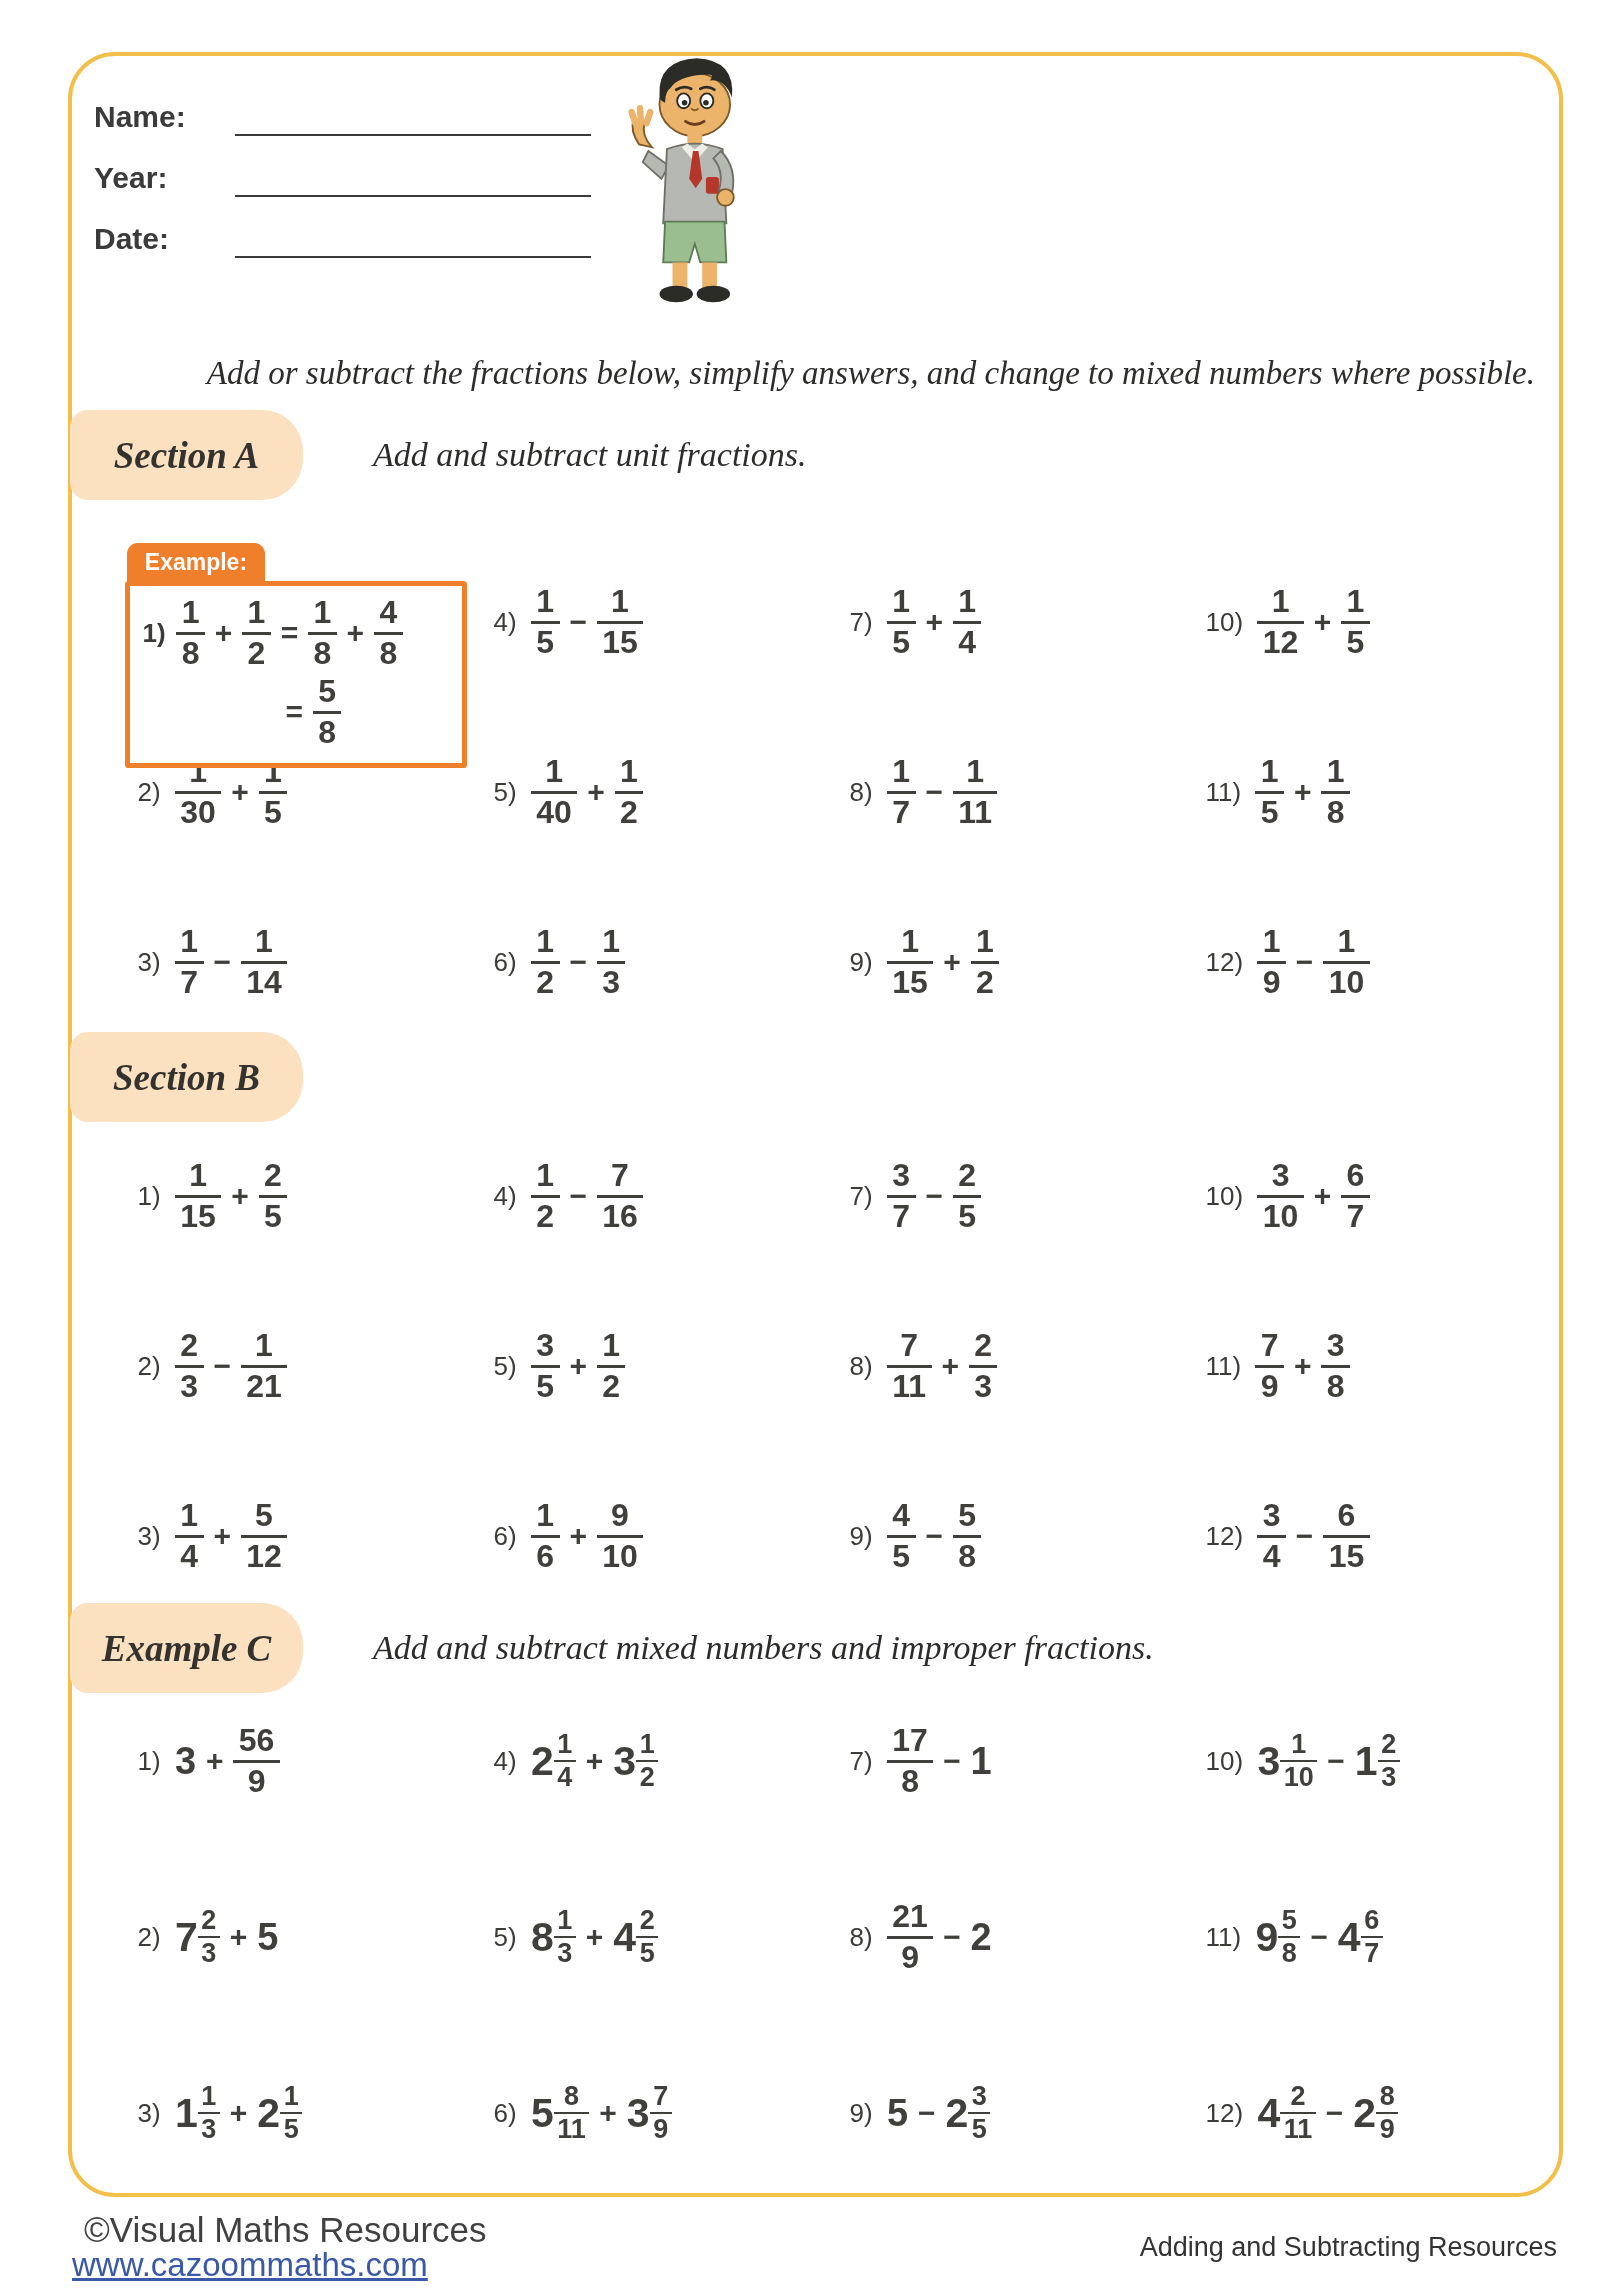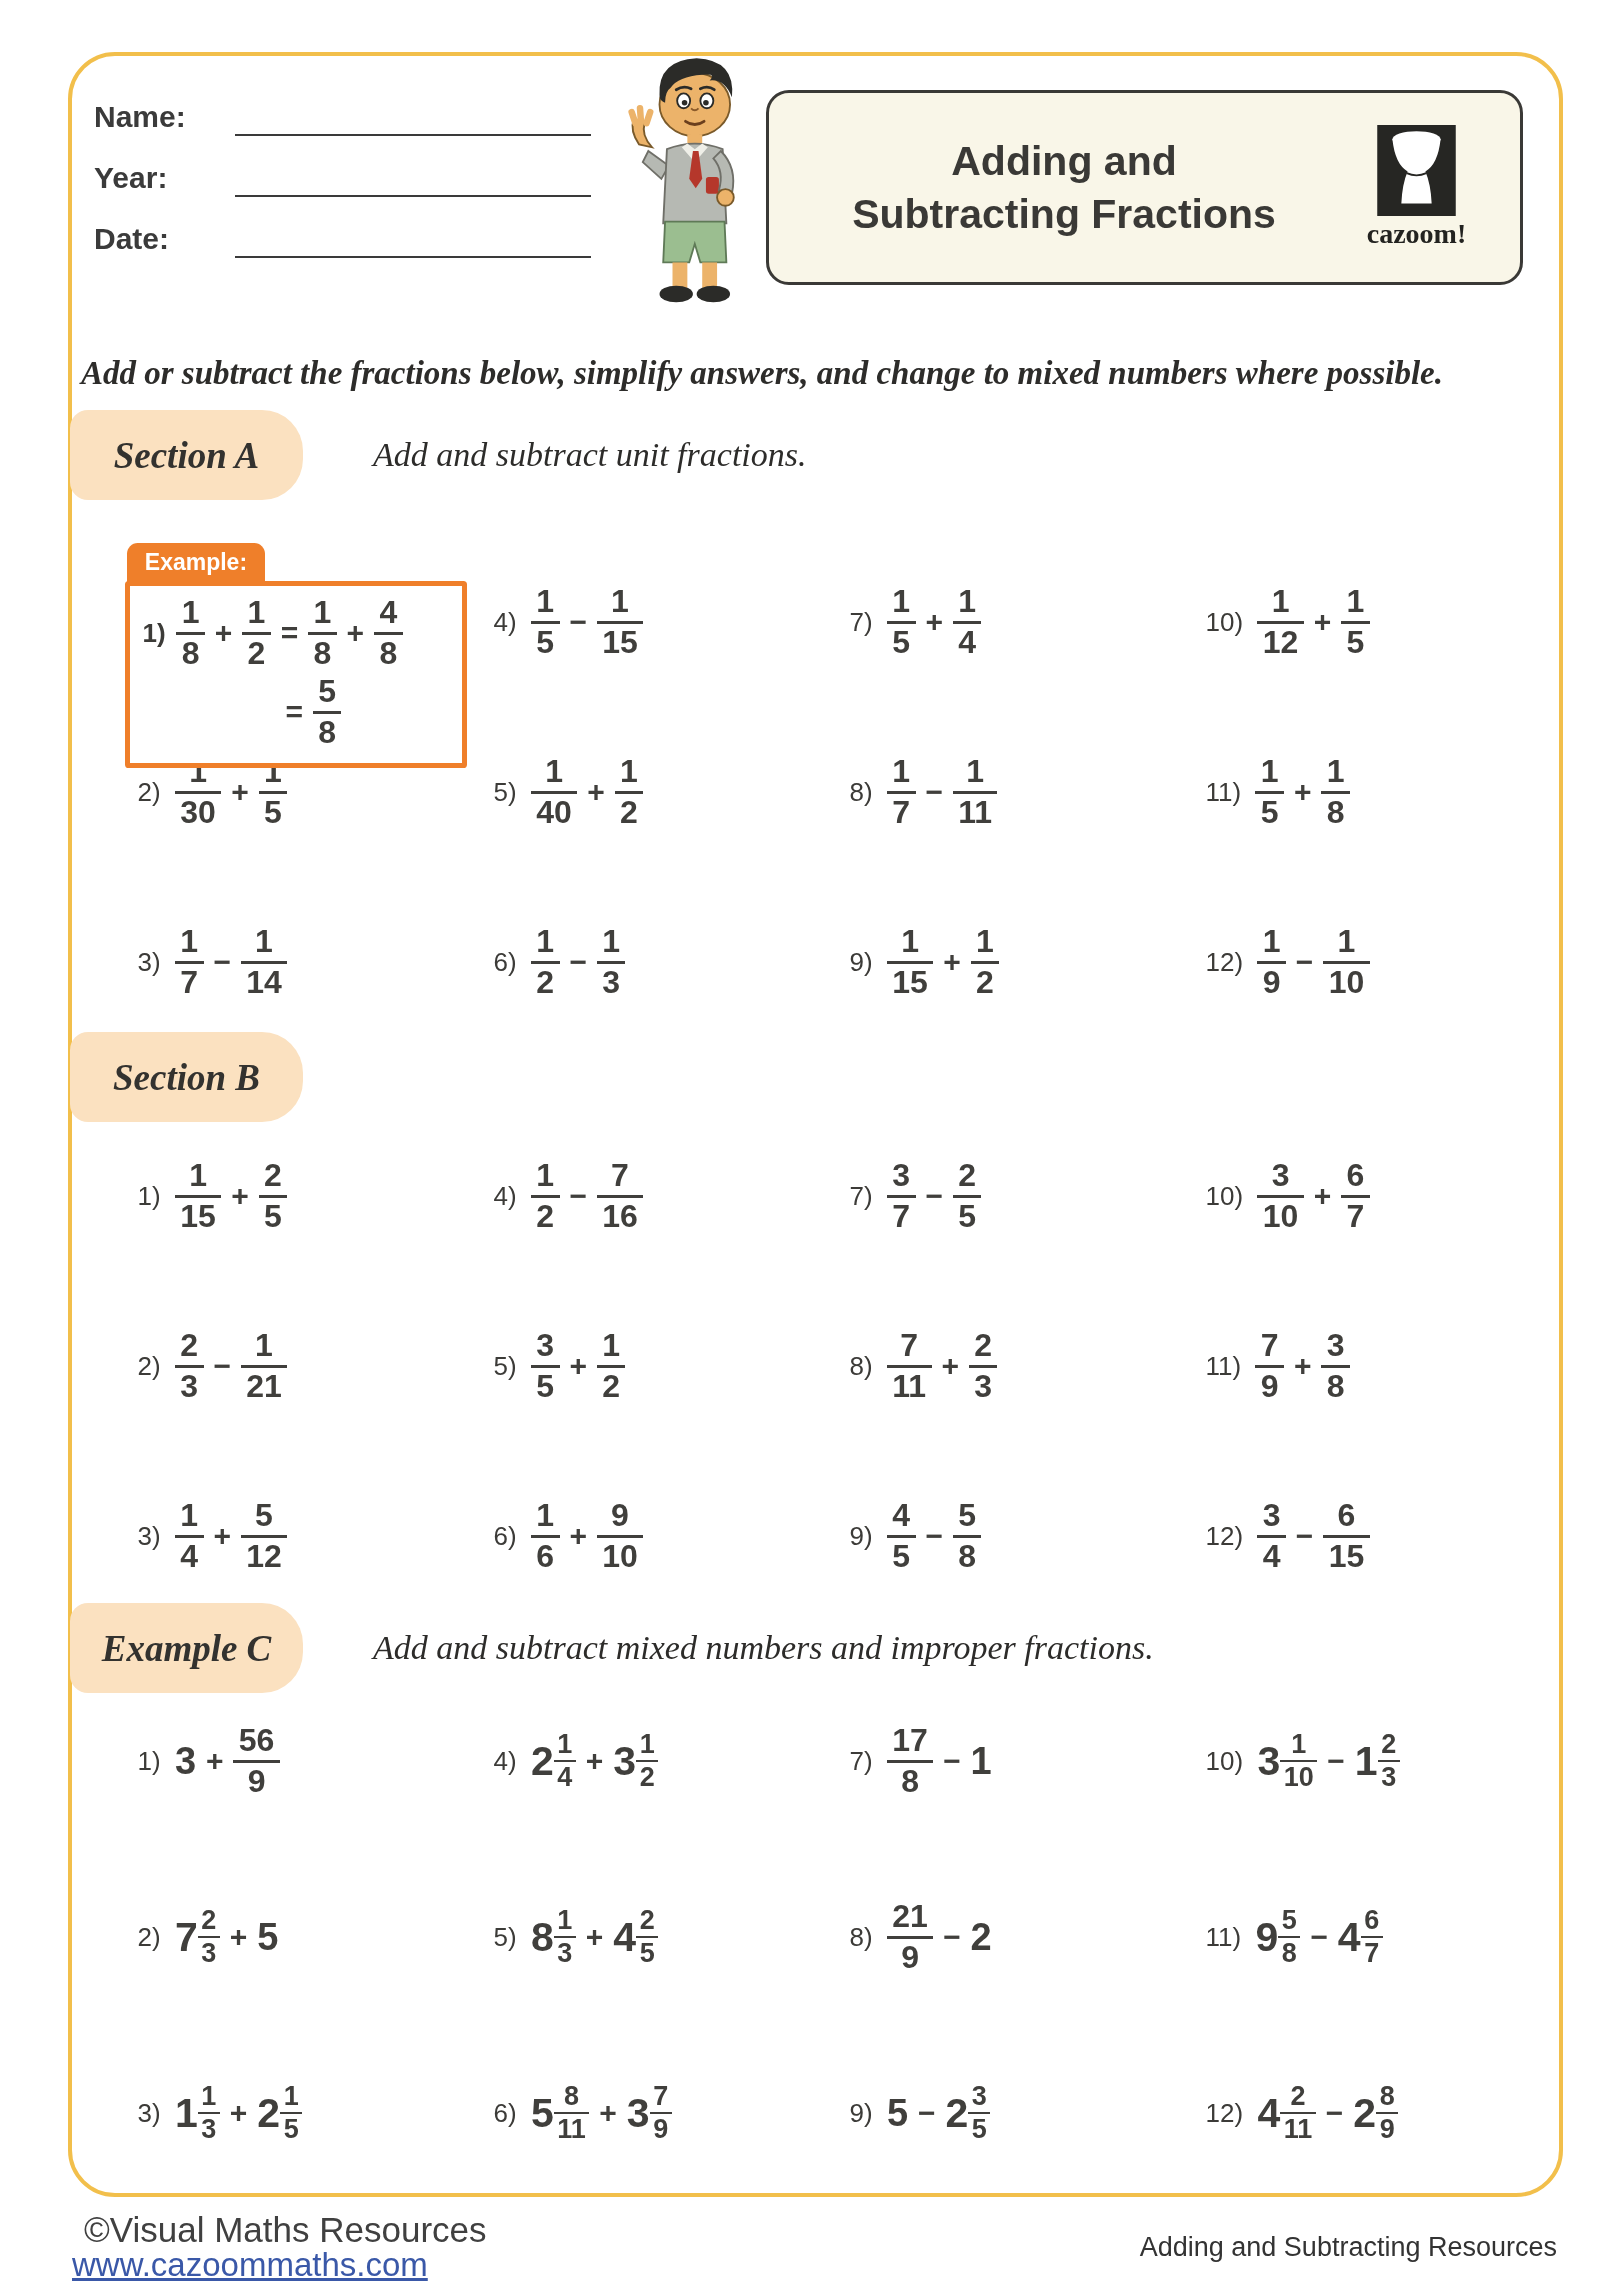--- a/index.html
+++ b/index.html
@@ -25,21 +25,21 @@
   
   .boy{position:absolute;left:609px;top:47px;width:166px;height:260px;}
 
   
   .title-box{position:absolute;left:766px;top:90px;width:757px;height:195px;background:var(--cream);border:3.6px solid var(--ink);border-radius:23px;display:flex;align-items:center;box-sizing:border-box;}
   .title-text{flex:1;text-align:center;font-size:41px;font-weight:bold;color:var(--ink);line-height:1.28;padding-left:23px;}
   .logo{width:161px;display:flex;flex-direction:column;align-items:center;margin-right:23px;}
   .logo-text{font-family:"Liberation Serif",serif;font-weight:bold;font-size:28px;color:#232320;margin-top:1.8px;}
 
   
-  .instruction{position:absolute;left:81px;top:355px;width:1454px;text-align:left;font-family:"Liberation Serif",serif;font-style:italic;font-size:33px;color:#2d2c2a;font-weight:bold;}
+  .instruction{position:absolute;left:81px;top:355px;width:1454px;text-align:right;font-family:"Liberation Serif",serif;font-style:italic;font-size:33px;color:#2d2c2a;}
 
   
   .sec-box{position:absolute;left:70px;width:233px;height:90px;background:var(--peach);border-radius:18px 41px 41px 18px;display:flex;align-items:center;justify-content:center;}
   .sec-box .sec-label{font-family:"Liberation Serif",serif;font-style:italic;font-weight:bold;font-size:37px;color:#33322f;}
   .sec-a{top:410px;} .sec-b{top:1032px;} .sec-c{top:1603px;}
   .sec-desc{position:absolute;left:333px;height:90px;display:flex;align-items:center;font-family:"Liberation Serif",serif;font-style:italic;font-size:34px;color:#2d2c2a;margin-left:40px;}
   .desc-a{top:410px;} .desc-c{top:1603px;}
 
   
   .problems{position:absolute;left:125px;width:1424px;display:grid;grid-template-columns:repeat(4,1fr);}
@@ -112,35 +112,20 @@
     <circle cx="121" cy="162" r="9" fill="#ECB36A" stroke="#7a5a2a" stroke-width="2"></circle>
 
     <path d="M56 188 L120 188 L122 232 L94 232 L88 212 L82 232 L54 232 Z" fill="#9BBE90" stroke="#5f7a57" stroke-width="2"></path>
 
     <rect x="64" y="232" width="16" height="28" fill="#ECB36A"></rect>
     <rect x="96" y="232" width="16" height="28" fill="#ECB36A"></rect>
     <ellipse cx="68" cy="266" rx="18" ry="9" fill="#2b2b28"></ellipse>
     <ellipse cx="108" cy="266" rx="18" ry="9" fill="#2b2b28"></ellipse>
   </svg>
 
-  <div class="title-box">
-    <div class="title-text">
-      <div>Adding and</div>
-      <div>Subtracting Fractions</div>
-    </div>
-    <div class="logo">
-      <svg width="79" height="91" viewBox="0 0 88 102">
-        <rect x="0" y="0" width="88" height="102" fill="#262623"></rect>
-        <ellipse cx="44" cy="16" rx="27" ry="9" fill="#fff"></ellipse>
-        <path d="M17 16 Q20 44 34 52 Q28 66 27 88 L61 88 Q60 66 54 52 Q68 44 71 16 Q44 28 17 16 Z" fill="#fff"></path>
-        <path d="M33 54 q11 5 22 0" stroke="#262623" stroke-width="2" fill="none"></path>
-      </svg>
-      <span class="logo-text">cazoom!</span>
-    </div>
-  </div>
 
   <div class="instruction">Add or subtract the fractions below, simplify answers, and change to mixed numbers where possible.</div>
 
   <div class="sec-box sec-a">
     <span class="sec-label">Section A</span>
   </div>
   <div class="sec-desc desc-a">Add and subtract unit fractions.</div>
 
   <div class="sec-box sec-b">
     <span class="sec-label">Section B</span>

